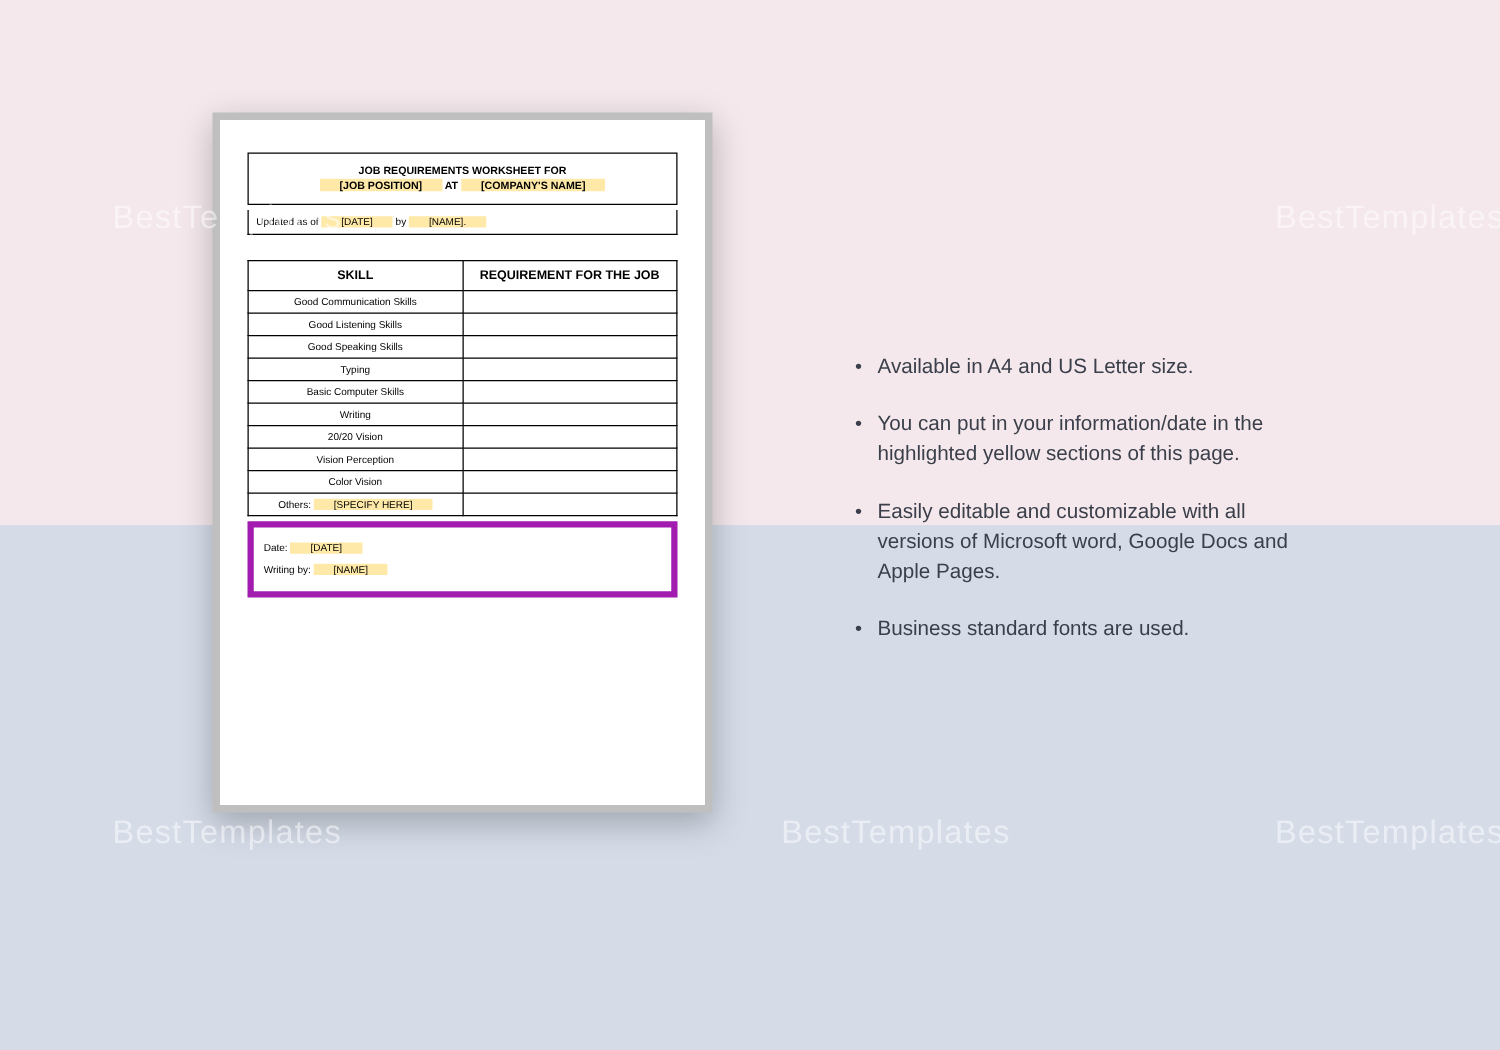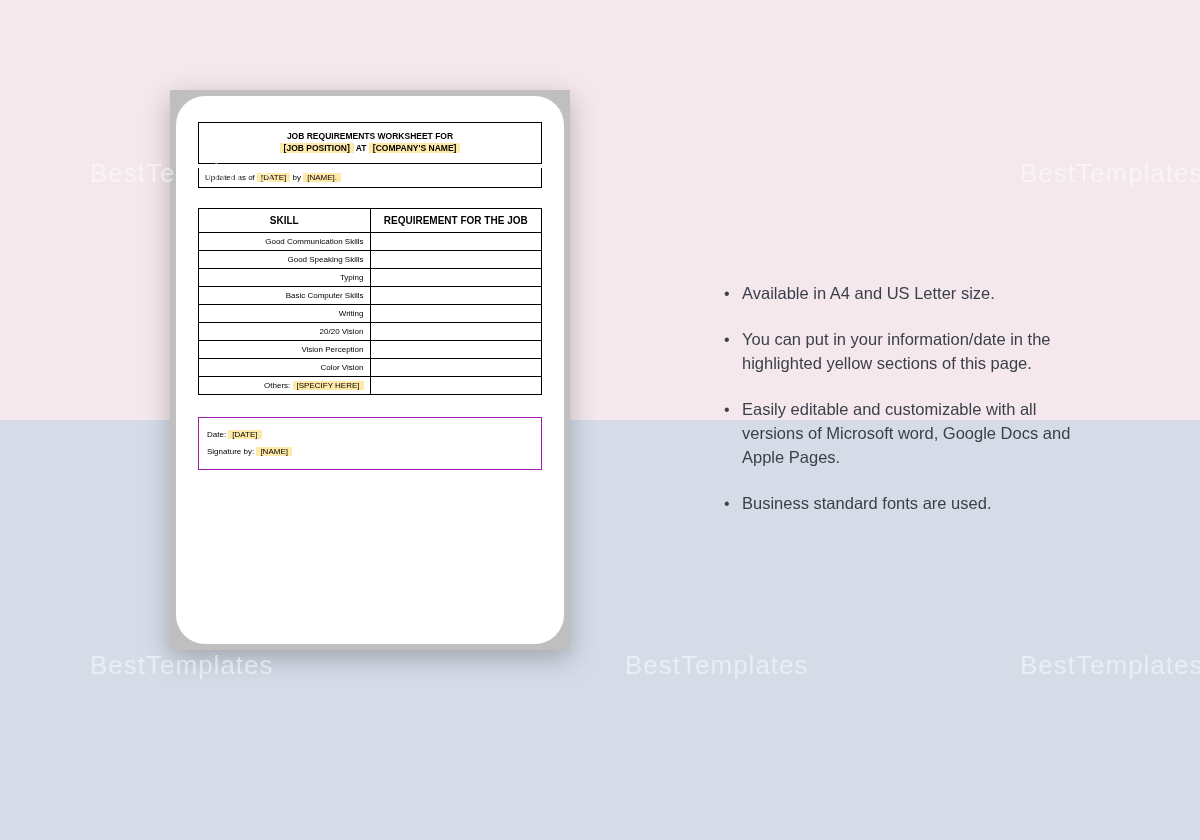--- a/index.html
+++ b/index.html
@@ -38,36 +38,35 @@
     box-shadow: 0 8px 25px rgba(0,0,0,0.25);
   }
   .doc-page {
     width: 100%;
     height: 100%;
     background: #fff;
     padding: 26px 22px 20px 22px;
     font-size: 8px;
     color: #000;
     position: relative;
-    border-radius: 29px;
   }
   .block {
     border: 1px solid #000;
     margin-bottom: 4px;
   }
   .title-block {
     text-align: center;
     padding: 8px 6px;
     font-weight: bold;
     font-size: 8.5px;
     line-height: 1.4;
   }
   .hl {
     background: #ffe9a8;
-    padding: 0 4px;
+    padding: 0 16px;
   }
   .row-block {
     border: 1px solid #000;
     border-top: none;
     padding: 5px 6px;
     font-size: 8px;
   }
   .gap { height: 10px; }
   .instr-block {
     border: 1px solid #000;
@@ -76,40 +75,40 @@
     line-height: 1.35;
   }
   table.skills {
     width: 100%;
     border-collapse: collapse;
     font-size: 8px;
   }
   table.skills th, table.skills td {
     border: 1px solid #000;
     padding: 4px 6px;
-    text-align: right;
+    text-align: center;
     height: 18px;
   }
   table.skills th {
     text-align: center;
     font-weight: bold;
     font-size: 10px;
     padding: 6px 4px;
   }
   .sig-block {
-    border: 1px solid #a21caf;
+    border: 5px solid #a21caf;
     padding: 8px 8px;
     font-size: 8px;
     line-height: 2.2;
-    margin-top: 22px;
+    margin-top: 4px;
   }
 
   .features {
     position: absolute;
-    left: 722px;
+    left: 682px;
     top: 282px;
     width: 370px;
     color: #3a3f4a;
     font-size: 16.5px;
     line-height: 1.45;
   }
   .features ul {
     list-style: none;
   }
   .features li {
@@ -165,20 +164,24 @@
           <th style="width:50%">SKILL</th>
           <th style="width:50%">REQUIREMENT FOR THE JOB</th>
         </tr>
       </thead>
       <tbody>
         <tr>
             <td>Good Communication Skills</td>
             <td></td>
           </tr>
         <tr>
+            <td>Good Listening Skills</td>
+            <td></td>
+          </tr>
+        <tr>
             <td>Good Speaking Skills</td>
             <td></td>
           </tr>
         <tr>
             <td>Typing</td>
             <td></td>
           </tr>
         <tr>
             <td>Basic Computer Skills</td>
             <td></td>
@@ -208,21 +211,21 @@
         </tr>
       </tbody>
     </table>
 
     <div class="sig-block">
       <div>
         <span>Date:</span>
         <span class="hl">[DATE]</span>
       </div>
       <div>
-        <span>Signature by:</span>
+        <span>Writing by:</span>
         <span class="hl">[NAME]</span>
       </div>
     </div>
 
   </div>
 </div>
 
 <div class="features">
   <ul>
     <li>Available in A4 and US Letter size.</li>

